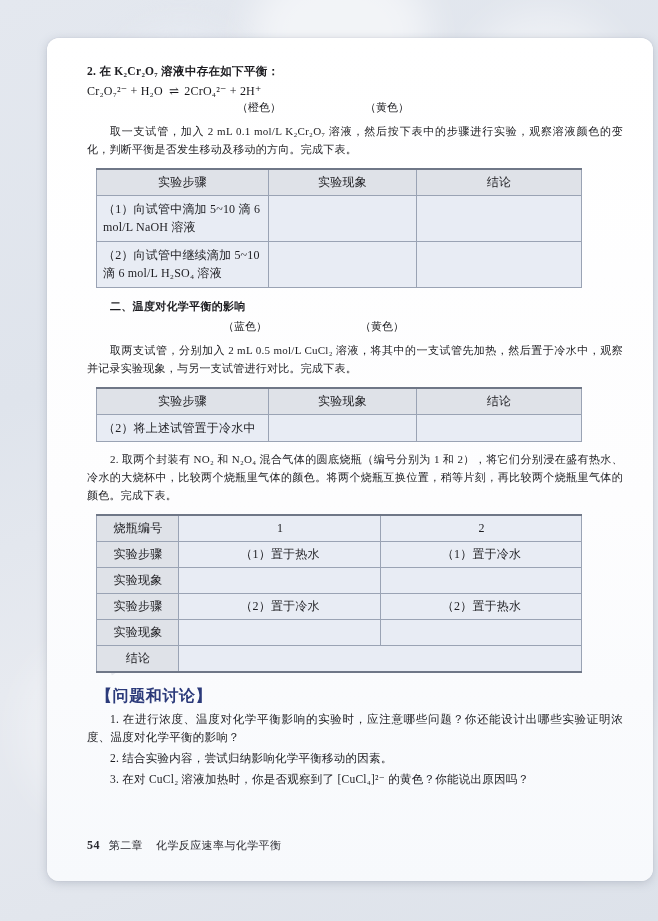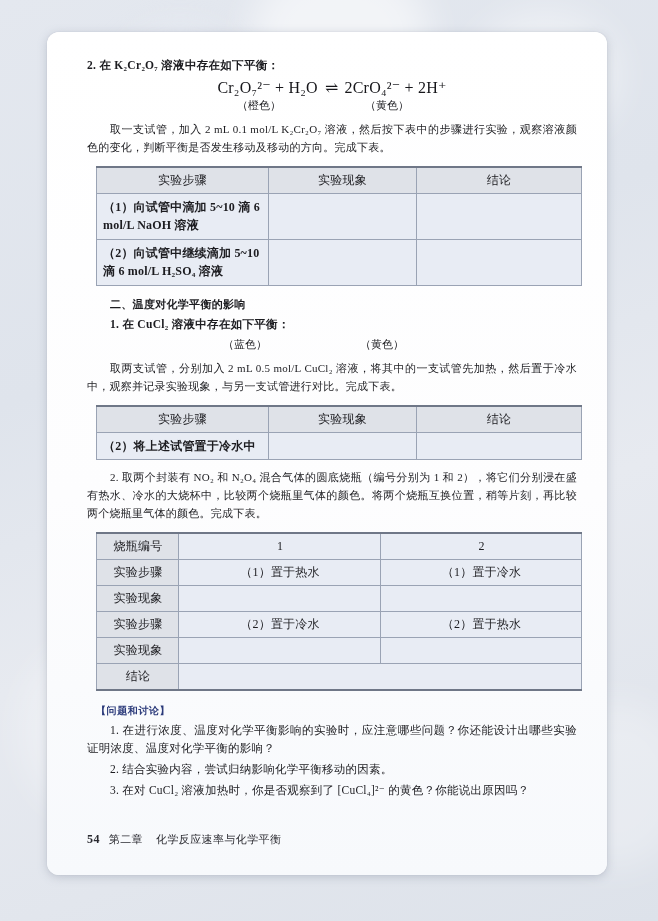--- a/index.html
+++ b/index.html
@@ -25,22 +25,22 @@
   .blob-a { left: 250px; top: -40px; width: 180px; height: 150px; background: rgba(255,255,255,.55); }
   .blob-b { left: 470px; top: 10px;  width: 150px; height: 130px; background: rgba(255,255,255,.40); }
   .blob-c { left: 120px; top: 30px;  width: 120px; height: 110px; background: rgba(236,240,248,.55); }
   .blob-d { left: 20px;  top: 640px; width: 160px; height: 180px; background: rgba(255,255,255,.30); }
   .blob-e { left: 540px; top: 700px; width: 150px; height: 170px; background: rgba(255,255,255,.28); }
 
   
   .page {
     position: absolute;
     left: 47px;
-    top: 32px;
-    width: 560px;
+    top: 38px;
+    width: 606px;
     height: 843px;
     background: #fdfdfd;
     border-radius: 12px;
     box-shadow: 0 2px 10px rgba(120,130,150,.35), 0 0 1px rgba(150,158,175,.6);
     overflow: hidden;
   }
   .page-inner {
     position: absolute;
     left: 0; top: 0; right: 0; bottom: 0;
     padding: 26px 30px 0 40px;
@@ -85,22 +85,21 @@
   }
   .section-head {
     font-size: 11px;
     color: #1c1c20;
     margin: 11px 0 5px 0;
     text-indent: 23px;
     letter-spacing: .3px;
     font-weight: bold;
   }
   .eq {
-    text-align: center;
-    font-size: 16px;
+    font-size: 12px;
     color: #16161a;
     margin: 4px 0 1px 0;
     letter-spacing: .2px;
     white-space: nowrap;
   }
   .eq .dh { margin-left: 40px; font-style: italic; }
   .colors {
     font-size: 11px;
     color: #1c1c20;
     margin: 0 0 6px 0;
@@ -126,35 +125,35 @@
     vertical-align: middle;
     letter-spacing: .2px;
   }
   .t-head td {
     background: #dfe2e8;
     text-align: center;
     height: 17px;
     border-top: 2px solid #6f7787;
     border-bottom: 1px solid #9aa3b4;
   }
-  .t-body td { background: #e8ecf4; font-weight: bold; }
+  .t-body td { background: #e8ecf4; }
   .t-body td.step { text-align: left; line-height: 1.55; }
 
   .tbl1 .step { height: 30px; }
   .tbl2 .step { height: 15px; }
 
   .tbl3 td { height: 17px; text-align: center; padding-left: 7px; }
   .tbl3 td.lbl { background: #dfe2e8; text-align: center; }
   .tbl3 td.val { background: #e8ecf4; }
   .tbl3 tr:first-child td { border-top: 2px solid #6f7787; }
   .tbl3 tr:last-child td { border-bottom: 2px solid #6f7787; }
 
   
   .discuss-title {
-    font-size: 10px;
+    font-size: 16px;
     color: #2b3a7a;
     font-weight: bold;
     margin: 13px 0 3px 9px;
     letter-spacing: .6px;
     font-family: "DejaVu Sans", "Liberation Sans", sans-serif;
   }
   .q-item {
     font-size: 11.5px;
     color: #1c1c20;
     line-height: 1.62;
@@ -226,21 +225,20 @@
           </tr>
           <tr class="t-body">
             <td class="step">（2）向试管中继续滴加 5~10 滴 6 mol/L H₂SO₄ 溶液</td>
             <td></td>
             <td></td>
           </tr>
         </tbody>
       </table>
 
       <p class="section-head">二、温度对化学平衡的影响</p>
-      <p class="num-head" style="text-indent:23px;">1. 在 CuCl₂ 溶液中存在如下平衡：</p>
 
       <div class="colors">
         <span style="left:136px;">（蓝色）</span>
         <span style="left:273px;">（黄色）</span>
       </div>
 
       <p class="para">取两支试管，分别加入 2 mL 0.5 mol/L CuCl₂ 溶液，将其中的一支试管先加热，然后置于冷水中，观察并记录实验现象，与另一支试管进行对比。完成下表。</p>
 
       <table class="tbl2">
         <colgroup>

